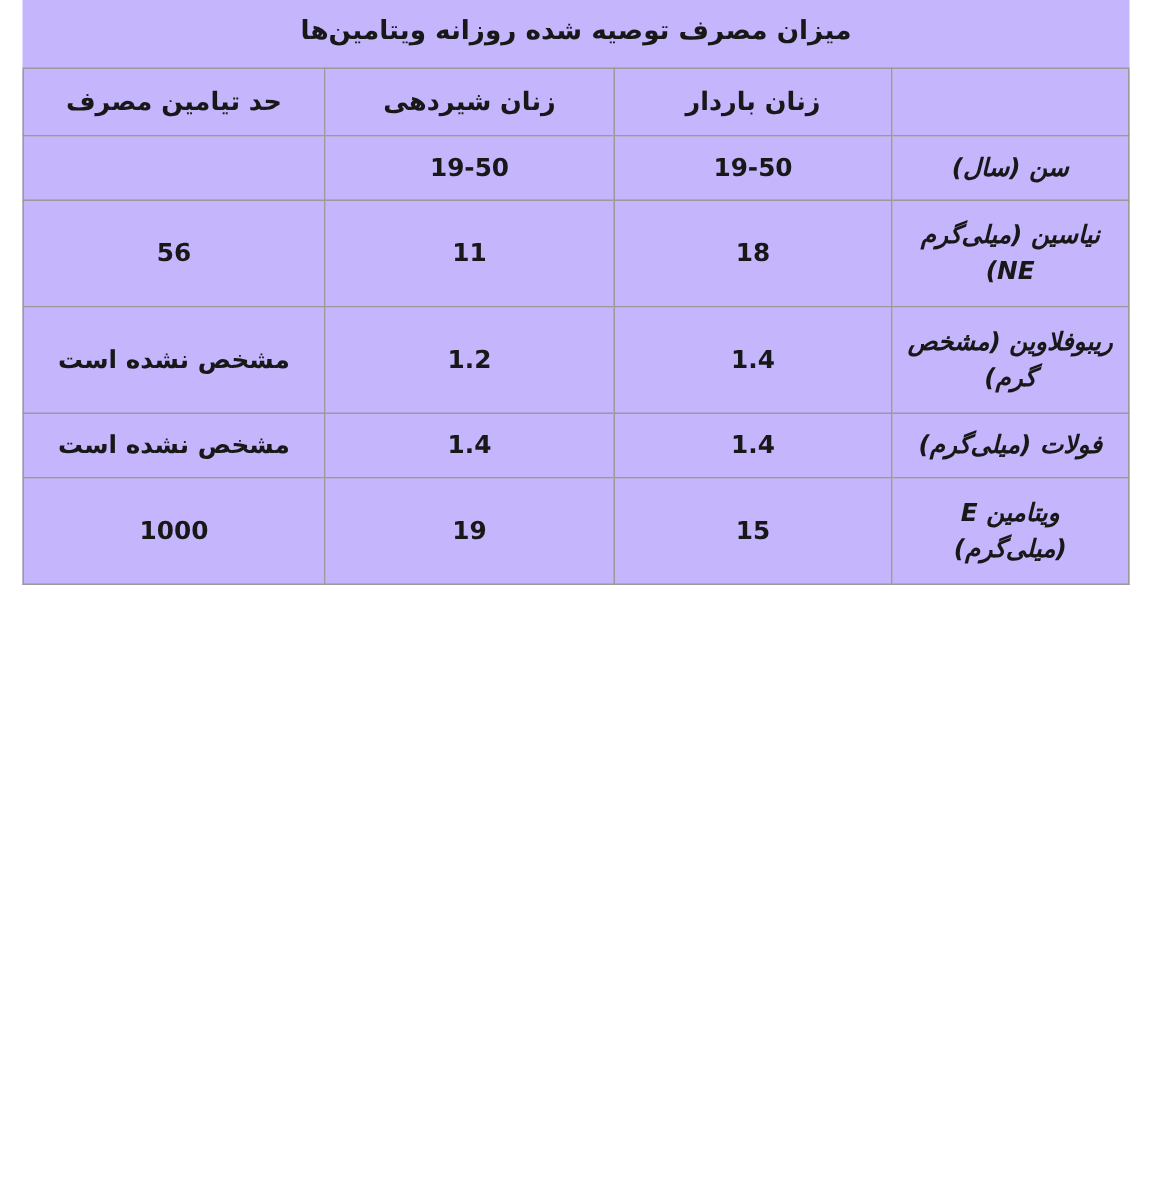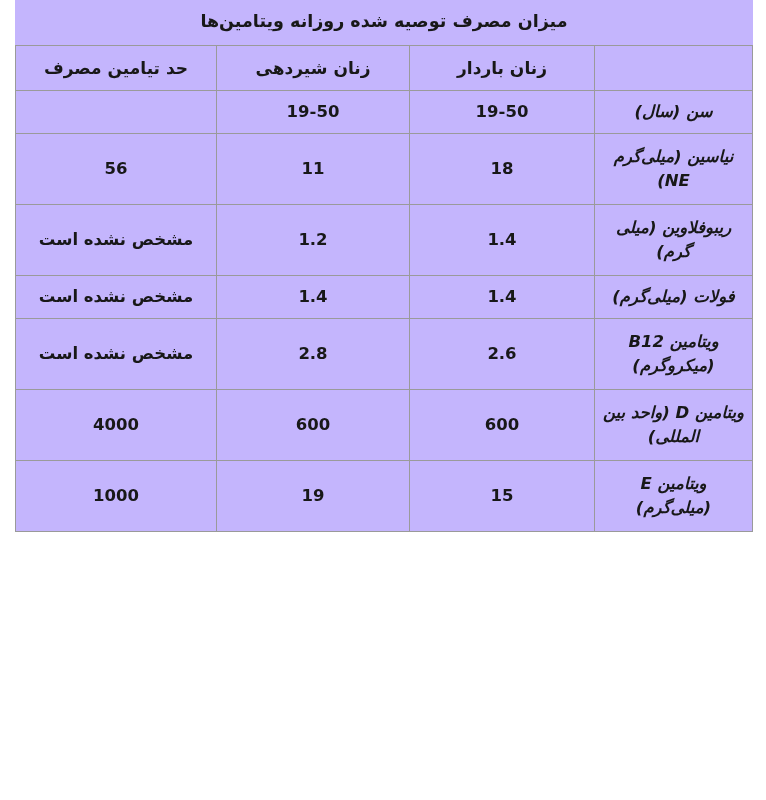--- a/index.html
+++ b/index.html
@@ -124,42 +124,30 @@
             <td>19-50</td>
             <td></td>
           </tr>
           <tr class="r2">
             <td class="col-name">نیاسین (میلی‌گرم NE)</td>
             <td>18</td>
             <td>11</td>
             <td>56</td>
           </tr>
           <tr class="r2">
-            <td class="col-name">ریبوفلاوین (میلی گرم)</td>
+            <td class="col-name">ریبوفلاوین (مشخص گرم)</td>
             <td>1.4</td>
             <td>1.2</td>
             <td>مشخص نشده است</td>
           </tr>
           <tr class="r1">
             <td class="col-name">فولات (میلی‌گرم)</td>
             <td>1.4</td>
             <td>1.4</td>
             <td>مشخص نشده است</td>
-          </tr>
-          <tr class="r2">
-            <td class="col-name">ویتامین B12 (میکروگرم)</td>
-            <td>2.6</td>
-            <td>2.8</td>
-            <td>مشخص نشده است</td>
-          </tr>
-          <tr class="r2">
-            <td class="col-name">ویتامین D (واحد بین المللی)</td>
-            <td>600</td>
-            <td>600</td>
-            <td>4000</td>
           </tr>
           <tr class="r2">
             <td class="col-name">ویتامین E (میلی‌گرم)</td>
             <td>15</td>
             <td>19</td>
             <td>1000</td>
           </tr>
         </tbody>
     </table>
   </div>

